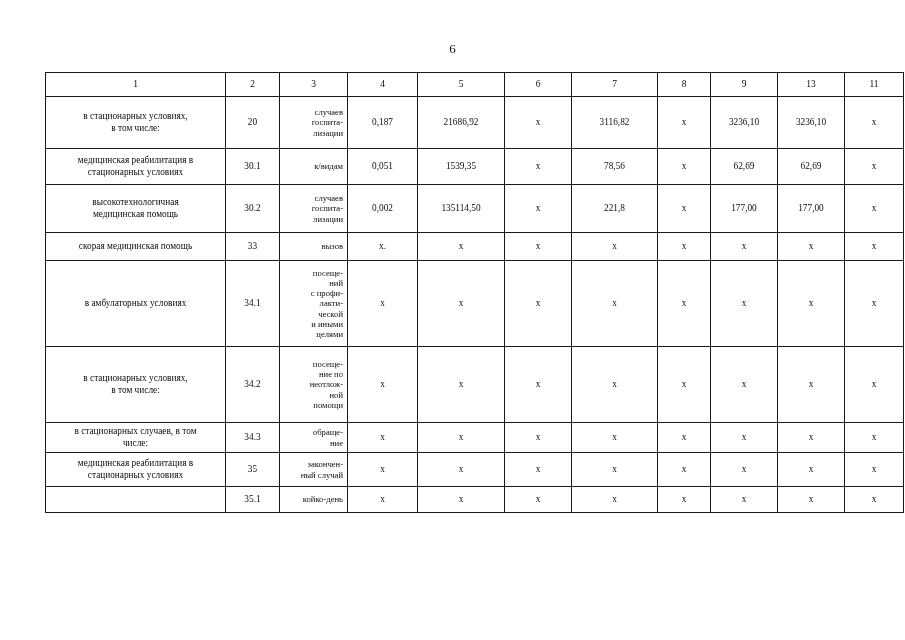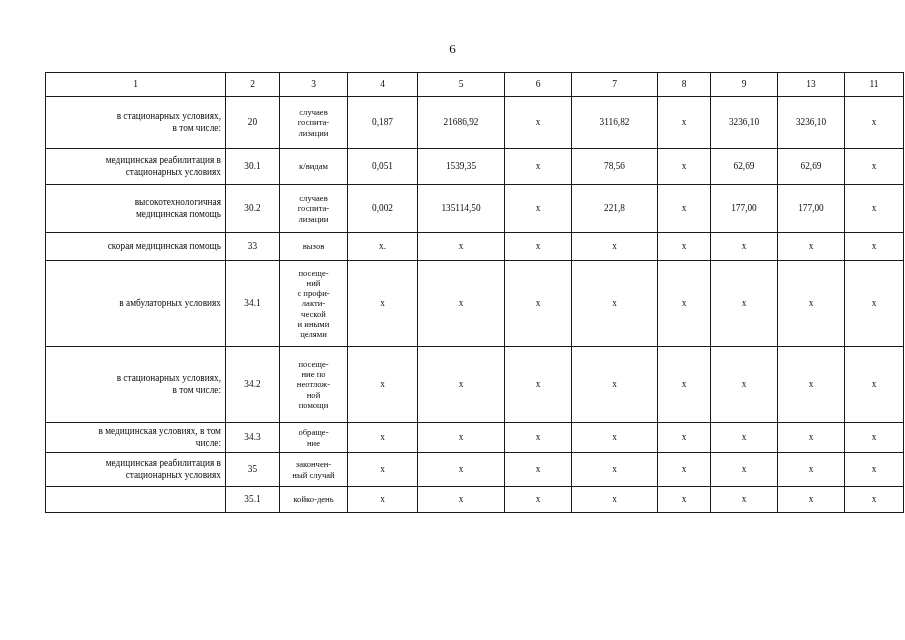--- a/index.html
+++ b/index.html
@@ -48,30 +48,30 @@
     vertical-align: middle;
     word-wrap: break-word;
   }
   .colhead td {
     text-align: center;
     height: 17px;
     padding: 1px 2px;
     font-size: 9.5px;
   }
   td.c-name {
-    text-align: right;
+    text-align: center;
     padding-left: 7px;
     padding-right: 5px;
     margin-top: 32px;
   }
   td.c-center {
     text-align: center;
   }
   td.c-unit {
-    text-align: center;
+    text-align: right;
     font-size: 8.6px;
     line-height: 1.18;
   }
   .nm {
     white-space: pre-line;
   }
   
   col.w-name  { width: 180px; }
   col.w-code  { width: 54px; }
   col.w-unit  { width: 68px; }
@@ -219,21 +219,21 @@
           <td class="c-center">х</td>
           <td class="c-center">х</td>
           <td class="c-center">х</td>
           <td class="c-center">х</td>
           <td class="c-center">х</td>
           <td class="c-center">х</td>
           <td class="c-center">х</td>
         </tr>
 
         <tr style="height:30px">
-          <td class="c-name nm">в медицинская условиях,  в том
+          <td class="c-name nm">в стационарных случаев,  в том
 числе:</td>
           <td class="c-center">34.3</td>
           <td class="c-unit nm">обраще-
 ние</td>
           <td class="c-center">х</td>
           <td class="c-center">х</td>
           <td class="c-center">х</td>
           <td class="c-center">х</td>
           <td class="c-center">х</td>
           <td class="c-center">х</td>

